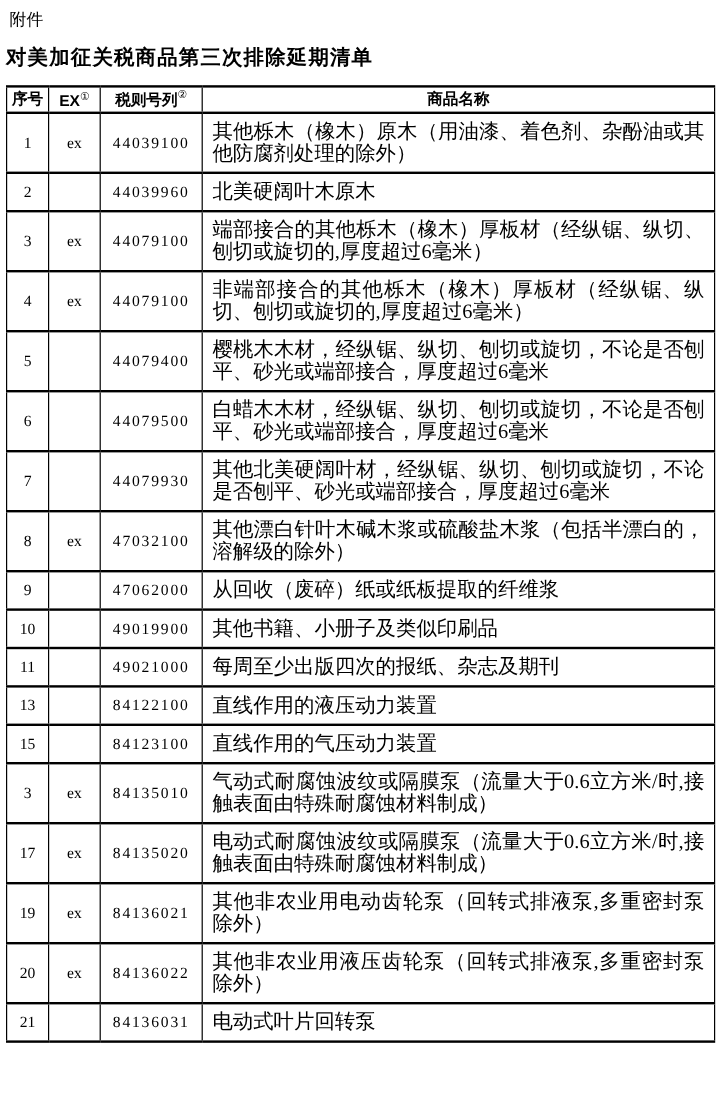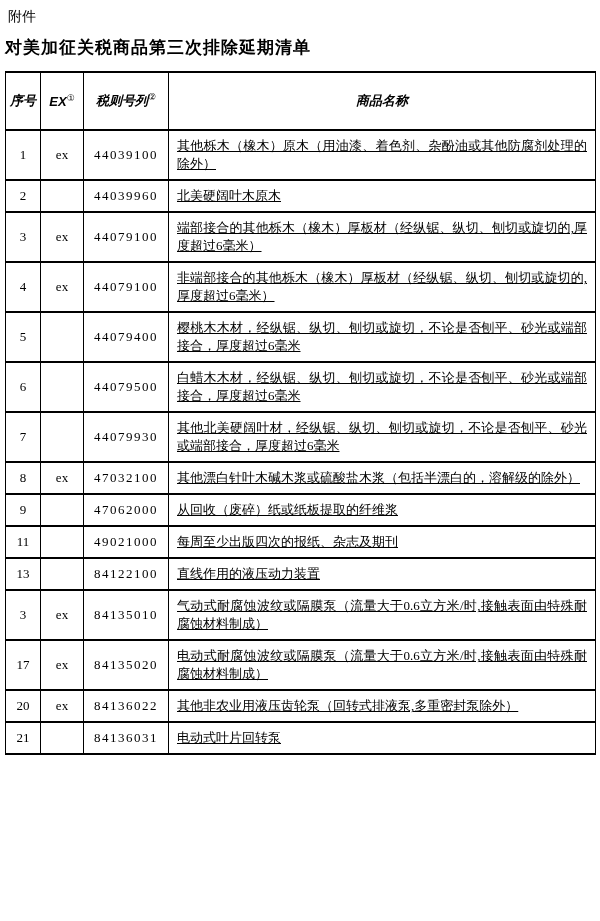--- a/index.html
+++ b/index.html
@@ -43,46 +43,44 @@
     border-right: 1px solid #000;
     border-top: 2px solid #000;
     border-bottom: 2px solid #000;
     vertical-align: middle;
     word-break: break-all;
   }
   table.tariff th {
     font-size: 13px;
     font-weight: bold;
     text-align: center;
-    padding: 19px 2px;
+    padding: 1px 2px;
     font-family: "Liberation Sans", "DejaVu Sans", sans-serif;
-    font-style: italic;
   }
   table.tariff th sup {
     font-size: 9px;
     font-weight: normal;
   }
   td.no, td.ex {
     text-align: center;
     font-size: 13px;
     padding: 6px 2px;
   }
   td.code {
     text-align: center;
     font-size: 13px;
     letter-spacing: 1.5px;
     padding: 6px 2px;
     white-space: nowrap;
   }
   td.name {
     text-align: justify;
-    font-size: 13px;
+    font-size: 17px;
     line-height: 18px;
     padding: 6px 8px;
-    text-decoration: underline;
   }
 </style>
 </head>
 <body>
 
 <div class="page">
   <div class="attachment">附件</div>
 
   <h1 class="title">对美加征关税商品第三次排除延期清单</h1>
 
@@ -150,42 +148,60 @@
           <td class="code">47032100</td>
           <td class="name">其他漂白针叶木碱木浆或硫酸盐木浆（包括半漂白的，溶解级的除外）</td>
         </tr>
         <tr>
           <td class="no">9</td>
           <td class="ex"></td>
           <td class="code">47062000</td>
           <td class="name">从回收（废碎）纸或纸板提取的纤维浆</td>
         </tr>
         <tr>
+          <td class="no">10</td>
+          <td class="ex"></td>
+          <td class="code">49019900</td>
+          <td class="name">其他书籍、小册子及类似印刷品</td>
+        </tr>
+        <tr>
           <td class="no">11</td>
           <td class="ex"></td>
           <td class="code">49021000</td>
           <td class="name">每周至少出版四次的报纸、杂志及期刊</td>
         </tr>
         <tr>
           <td class="no">13</td>
           <td class="ex"></td>
           <td class="code">84122100</td>
           <td class="name">直线作用的液压动力装置</td>
         </tr>
         <tr>
+          <td class="no">15</td>
+          <td class="ex"></td>
+          <td class="code">84123100</td>
+          <td class="name">直线作用的气压动力装置</td>
+        </tr>
+        <tr>
           <td class="no">3</td>
           <td class="ex">ex</td>
           <td class="code">84135010</td>
           <td class="name">气动式耐腐蚀波纹或隔膜泵（流量大于0.6立方米/时,接触表面由特殊耐腐蚀材料制成）</td>
         </tr>
         <tr>
           <td class="no">17</td>
           <td class="ex">ex</td>
           <td class="code">84135020</td>
           <td class="name">电动式耐腐蚀波纹或隔膜泵（流量大于0.6立方米/时,接触表面由特殊耐腐蚀材料制成）</td>
+        </tr>
+        <tr>
+          <td class="no">19</td>
+          <td class="ex">ex</td>
+          <td class="code">84136021</td>
+          <td class="name">其他非农业用电动齿轮泵（回转式排液泵,多重密封泵除外）</td>
         </tr>
         <tr>
           <td class="no">20</td>
           <td class="ex">ex</td>
           <td class="code">84136022</td>
           <td class="name">其他非农业用液压齿轮泵（回转式排液泵,多重密封泵除外）</td>
         </tr>
         <tr>
           <td class="no">21</td>
           <td class="ex"></td>

